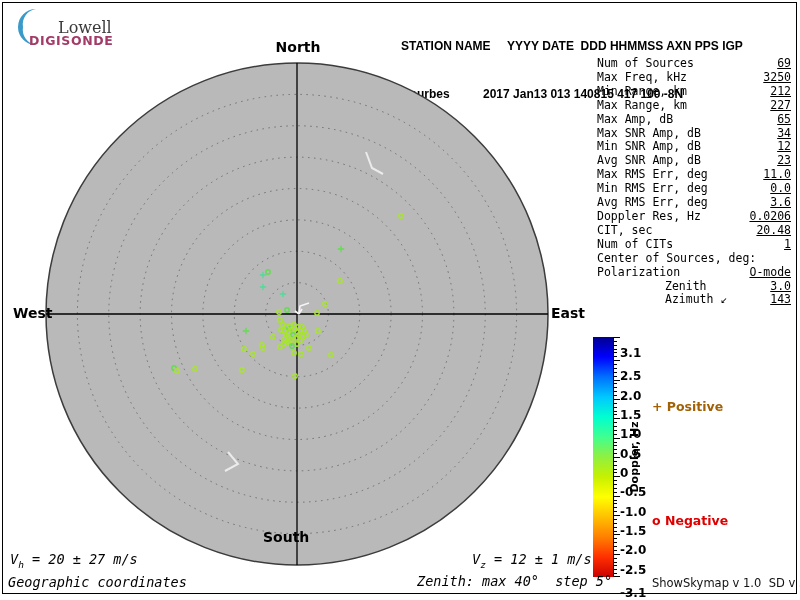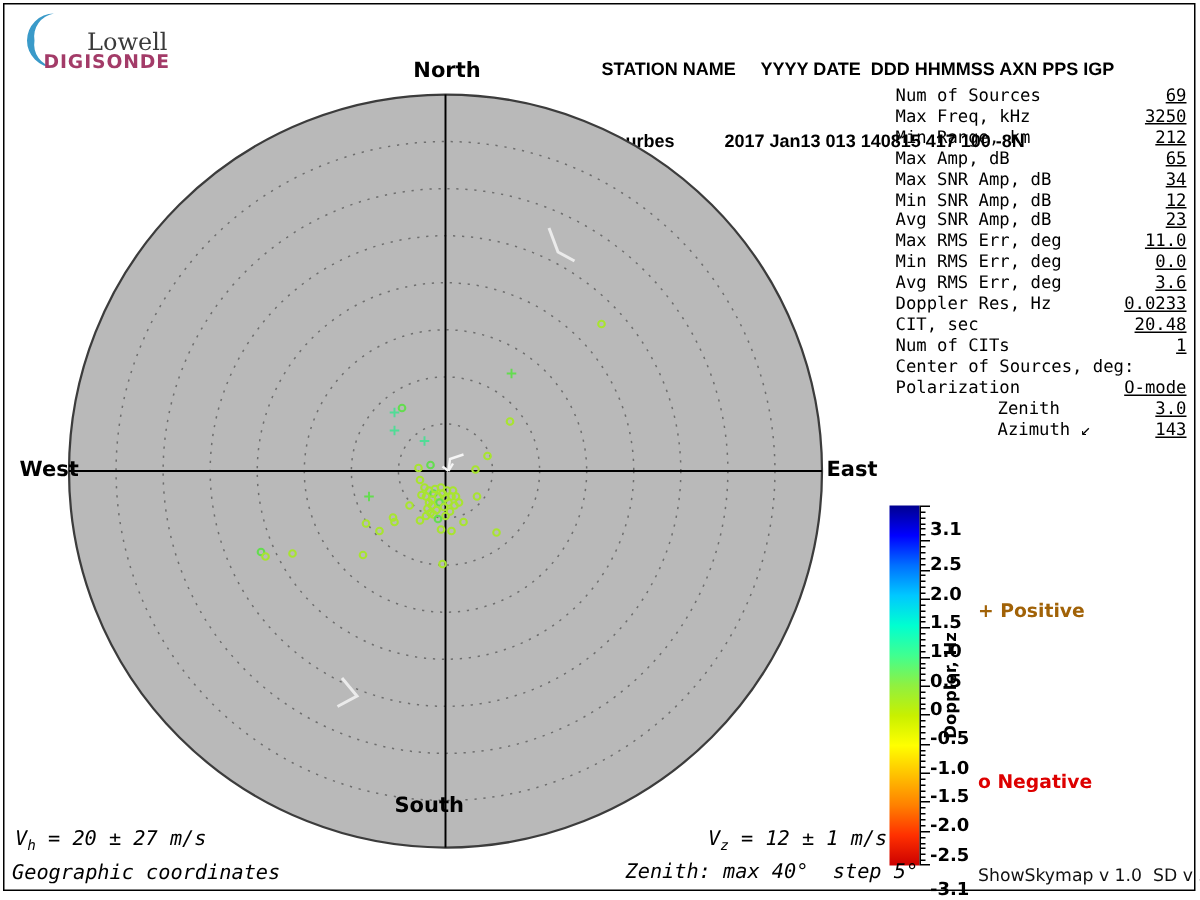--- a/index.html
+++ b/index.html
@@ -150,28 +150,29 @@
 
 <div class="compass c-north">North</div>
 <div class="compass c-south">South</div>
 <div class="compass c-west">West</div>
 <div class="compass c-east">East</div>
 
 <div class="stats">
     <div class="stat-row"><span class="lbl">Num of Sources</span><span class="val">69</span></div>
     <div class="stat-row"><span class="lbl">Max Freq, kHz</span><span class="val">3250</span></div>
     <div class="stat-row"><span class="lbl">Min Range, km</span><span class="val">212</span></div>
+    <div class="stat-row"><span class="lbl">Max Range, km</span><span class="val">227</span></div>
     <div class="stat-row"><span class="lbl">Max Amp, dB</span><span class="val">65</span></div>
     <div class="stat-row"><span class="lbl">Max SNR Amp, dB</span><span class="val">34</span></div>
     <div class="stat-row"><span class="lbl">Min SNR Amp, dB</span><span class="val">12</span></div>
     <div class="stat-row"><span class="lbl">Avg SNR Amp, dB</span><span class="val">23</span></div>
     <div class="stat-row"><span class="lbl">Max RMS Err, deg</span><span class="val">11.0</span></div>
     <div class="stat-row"><span class="lbl">Min RMS Err, deg</span><span class="val">0.0</span></div>
     <div class="stat-row"><span class="lbl">Avg RMS Err, deg</span><span class="val">3.6</span></div>
-    <div class="stat-row"><span class="lbl">Doppler Res, Hz</span><span class="val">0.0233</span></div>
+    <div class="stat-row"><span class="lbl">Doppler Res, Hz</span><span class="val">0.0206</span></div>
     <div class="stat-row"><span class="lbl">CIT, sec</span><span class="val">20.48</span></div>
     <div class="stat-row"><span class="lbl">Num of CITs</span><span class="val">1</span></div>
     <div class="stat-row"><span class="lbl">Center of Sources, deg:</span><span class="val"></span></div>
     <div class="stat-row"><span class="lbl">Polarization</span><span class="val">O-mode</span></div>
     <div class="stat-row indent"><span class="lbl">Zenith</span><span class="val">3.0</span></div>
     <div class="stat-row indent"><span class="lbl">Azimuth ↙</span><span class="val">143</span></div>
   </div>
 
 <div class="colorbar">
   <div class="cbar-grad" style="background: linear-gradient(rgb(0, 0, 144), rgb(0, 0, 255), rgb(0, 112, 255), rgb(0, 200, 255), rgb(0, 255, 208), rgb(64, 255, 144), rgb(144, 240, 64), rgb(200, 240, 0), rgb(255, 255, 0), rgb(255, 192, 0), rgb(255, 128, 0), rgb(255, 48, 0), rgb(204, 0, 0));"></div>

